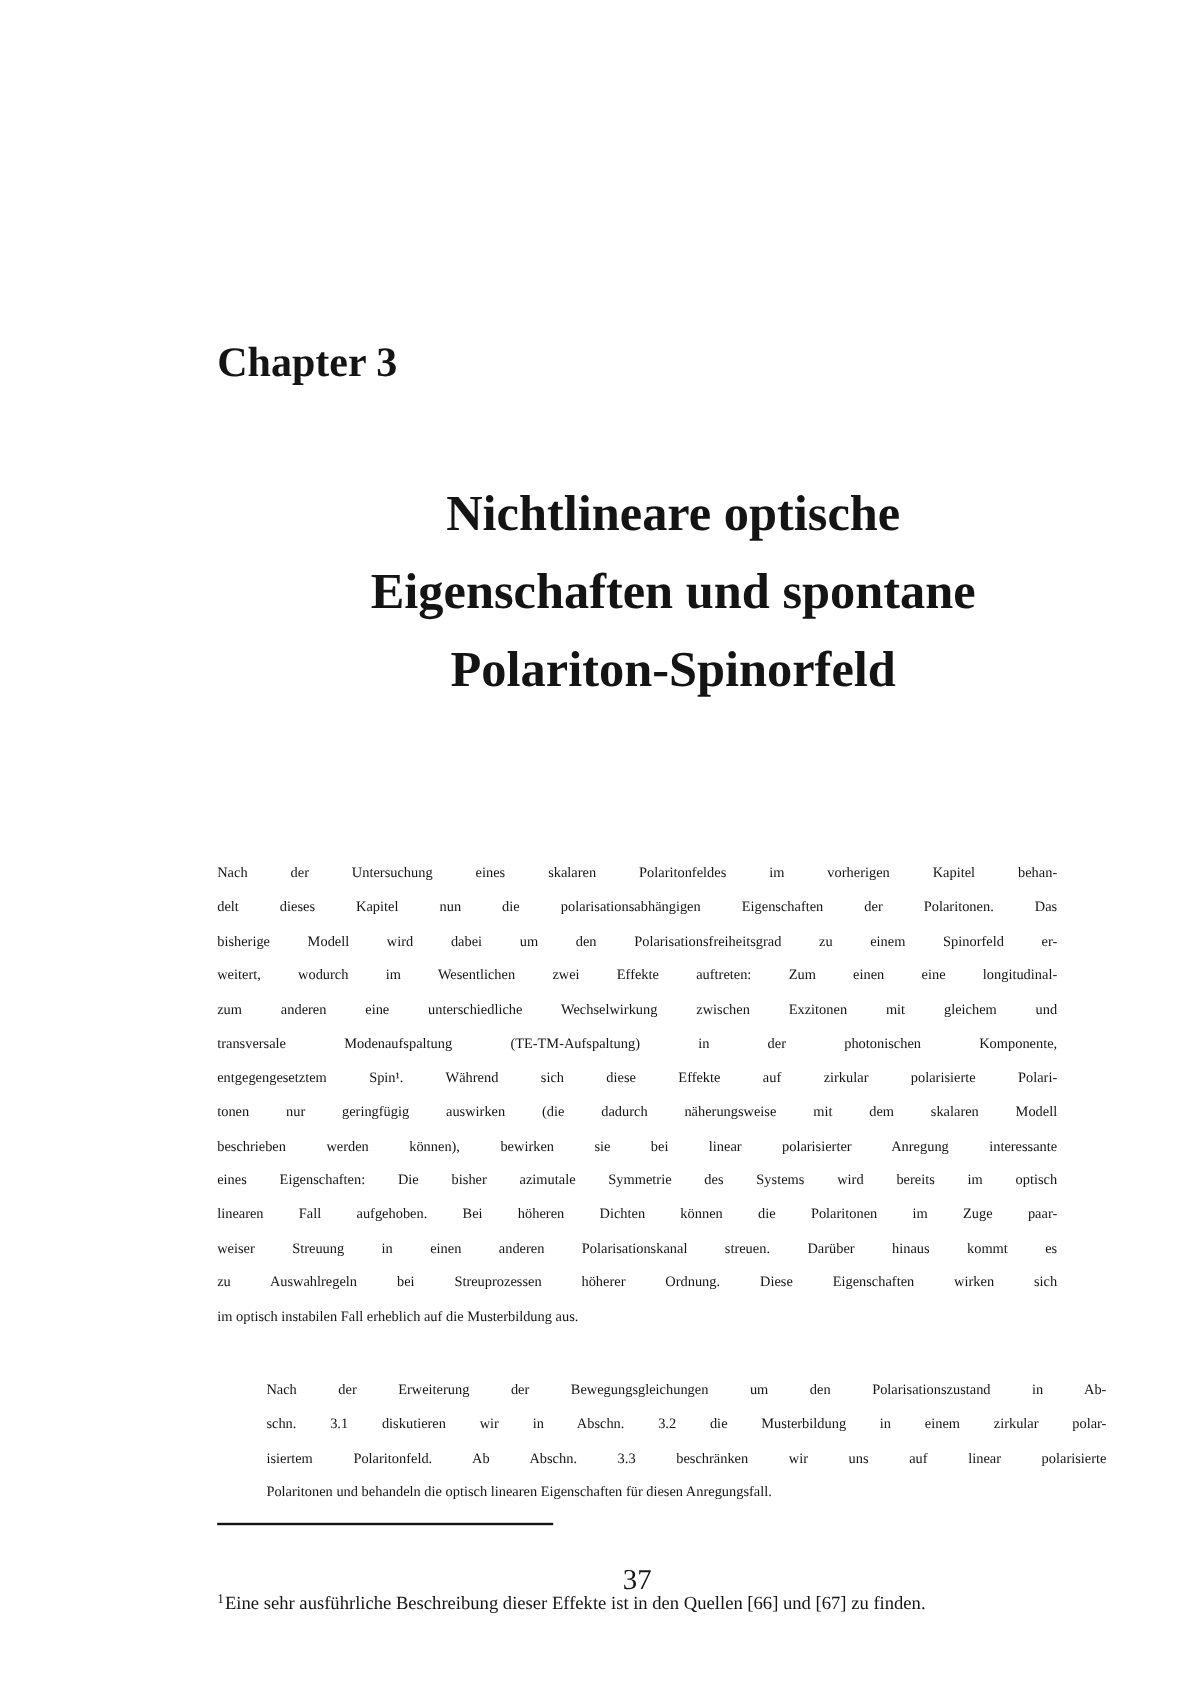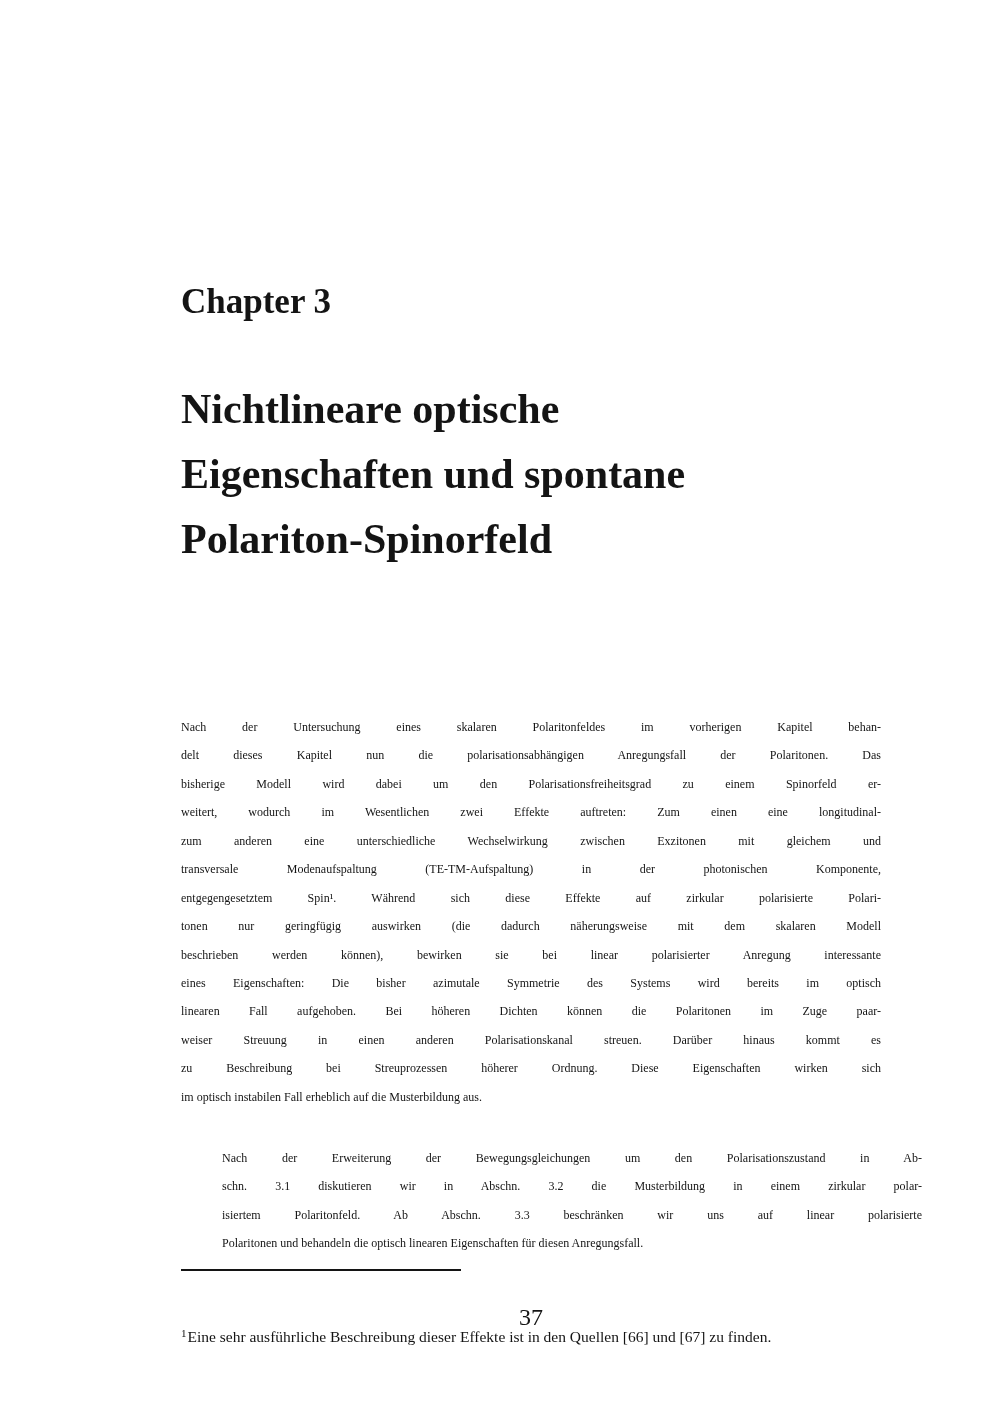--- a/index.html
+++ b/index.html
@@ -10,22 +10,22 @@
     background:#ffffff;
     color:#141414;
     font-family:"Liberation Serif", serif;
     overflow:hidden;
   }
   .chapter-label {
     position:absolute; left:181px; top:281px;
     font-size:35px; line-height:42px; font-weight:bold;
   }
   .chapter-title {
-    position:absolute; left:181px; top:377px; width:760px;
-    font-size:42px; font-weight:bold;
+    position:absolute; left:181px; top:397px; width:760px;
+    font-size:42px; font-weight:bold;text-align:center;
   }
   .chapter-title .tline { line-height:65px; }
   .para {
     position:absolute; left:181px; width:700px;
     font-size:12px;
   }
   .para .line {
     line-height:28.45px; height:28.45px;
     text-align:justify;
     text-align-last:justify;
@@ -59,32 +59,32 @@
   <div class="chapter-label">Chapter 3</div>
 
   <div class="chapter-title">
       <div class="tline">Nichtlineare optische</div>
       <div class="tline">Eigenschaften und spontane</div>
       <div class="tline">Polariton-Spinorfeld</div>
     </div>
 
   <div class="para para-1">
       <div class="line">Nach der Untersuchung eines skalaren Polaritonfeldes im vorherigen Kapitel behan-</div>
-      <div class="line">delt dieses Kapitel nun die polarisationsabhängigen Anregungsfall der Polaritonen. Das</div>
+      <div class="line">delt dieses Kapitel nun die polarisationsabhängigen Eigenschaften der Polaritonen. Das</div>
       <div class="line">bisherige Modell wird dabei um den Polarisationsfreiheitsgrad zu einem Spinorfeld er-</div>
       <div class="line">weitert, wodurch im Wesentlichen zwei Effekte auftreten: Zum einen eine longitudinal-</div>
       <div class="line">zum anderen eine unterschiedliche Wechselwirkung zwischen Exzitonen mit gleichem und</div>
       <div class="line">transversale Modenaufspaltung (TE-TM-Aufspaltung) in der photonischen Komponente,</div>
       <div class="line">entgegengesetztem Spin¹. Während sich diese Effekte auf zirkular polarisierte Polari-</div>
       <div class="line">tonen nur geringfügig auswirken (die dadurch näherungsweise mit dem skalaren Modell</div>
       <div class="line">beschrieben werden können), bewirken sie bei linear polarisierter Anregung interessante</div>
       <div class="line">eines Eigenschaften: Die bisher azimutale Symmetrie des Systems wird bereits im optisch</div>
       <div class="line">linearen Fall aufgehoben. Bei höheren Dichten können die Polaritonen im Zuge paar-</div>
       <div class="line">weiser Streuung in einen anderen Polarisationskanal streuen. Darüber hinaus kommt es</div>
-      <div class="line">zu Beschreibung bei Streuprozessen höherer Ordnung. Diese Eigenschaften wirken sich</div>
+      <div class="line">zu Auswahlregeln bei Streuprozessen höherer Ordnung. Diese Eigenschaften wirken sich</div>
       <div class="line">im optisch instabilen Fall erheblich auf die Musterbildung aus.</div>
     </div>
 
   <div class="para para-2">
       <div class="line">Nach der Erweiterung der Bewegungsgleichungen um den Polarisationszustand in Ab-</div>
       <div class="line">schn. 3.1 diskutieren wir in Abschn. 3.2 die Musterbildung in einem zirkular polar-</div>
       <div class="line">isiertem Polaritonfeld. Ab Abschn. 3.3 beschränken wir uns auf linear polarisierte</div>
       <div class="line">Polaritonen und behandeln die optisch linearen Eigenschaften für diesen Anregungsfall.</div>
     </div>
 

